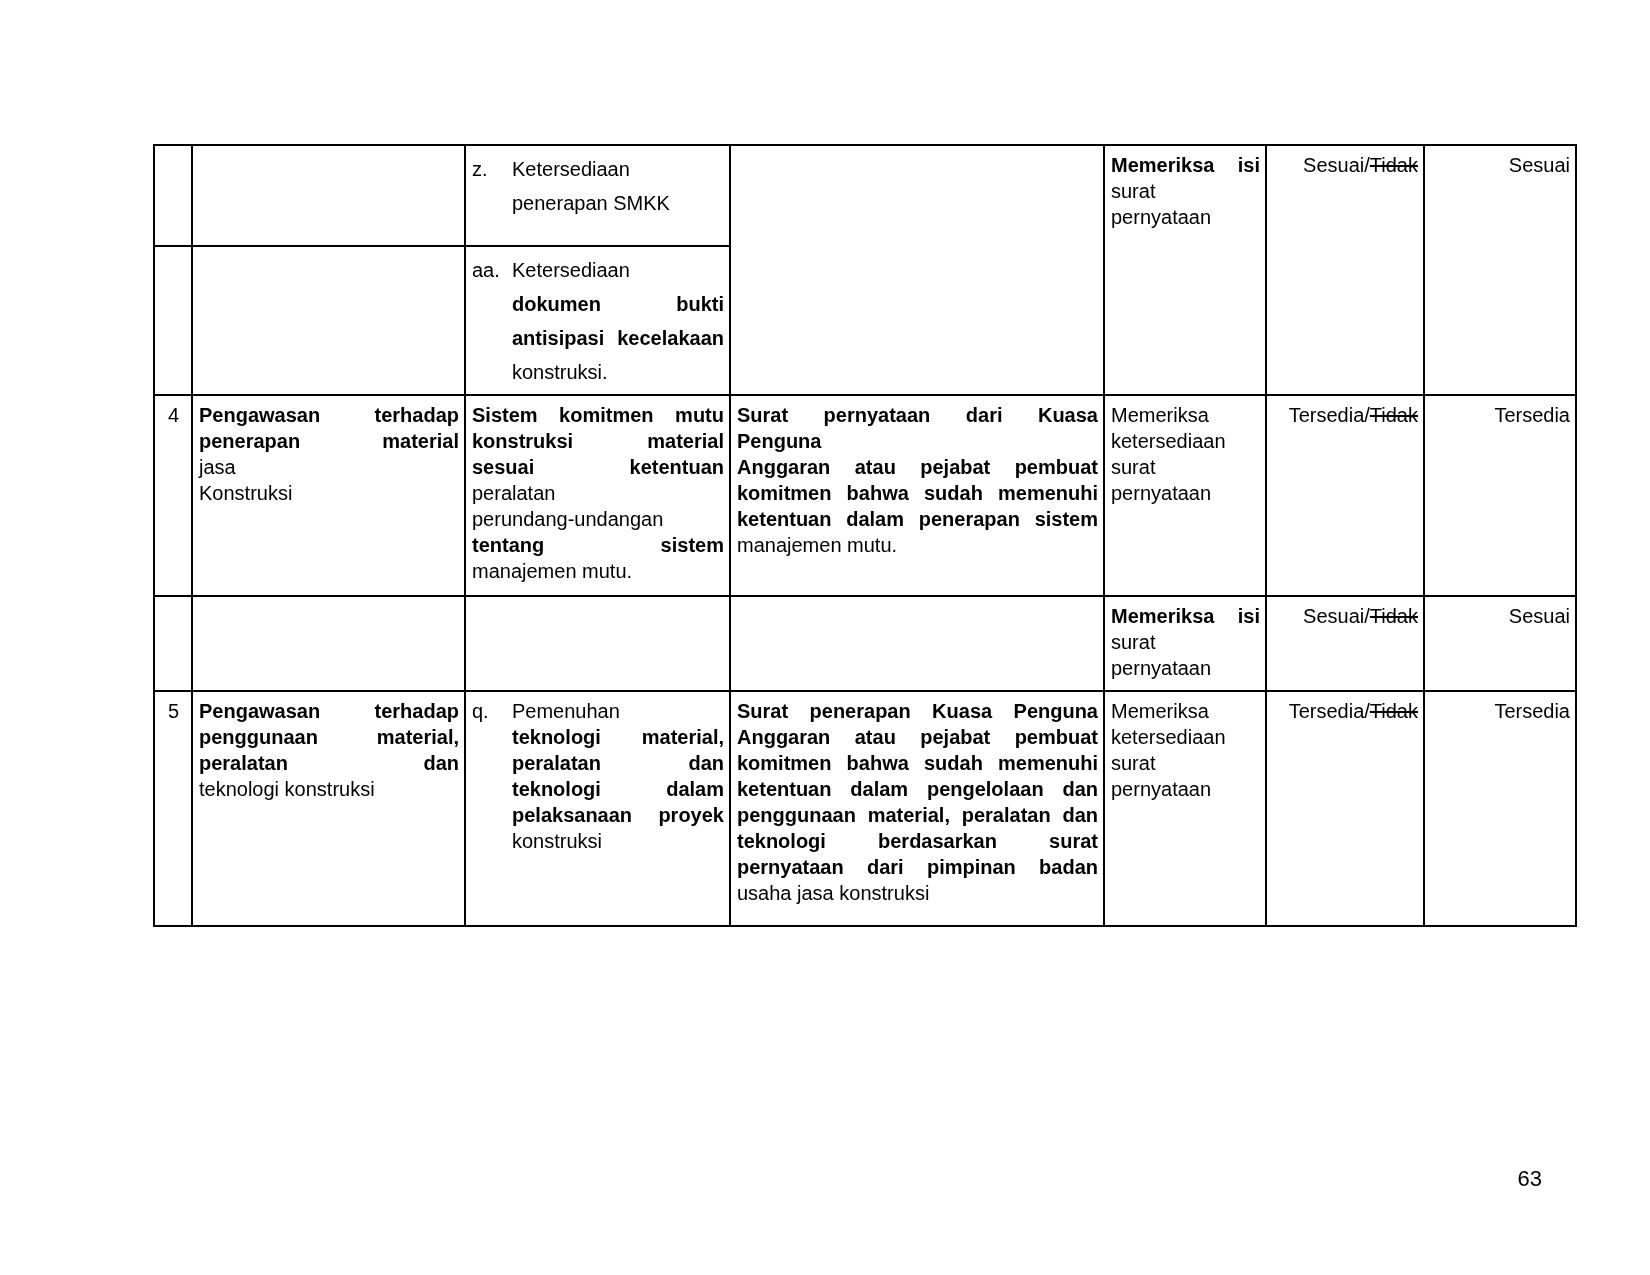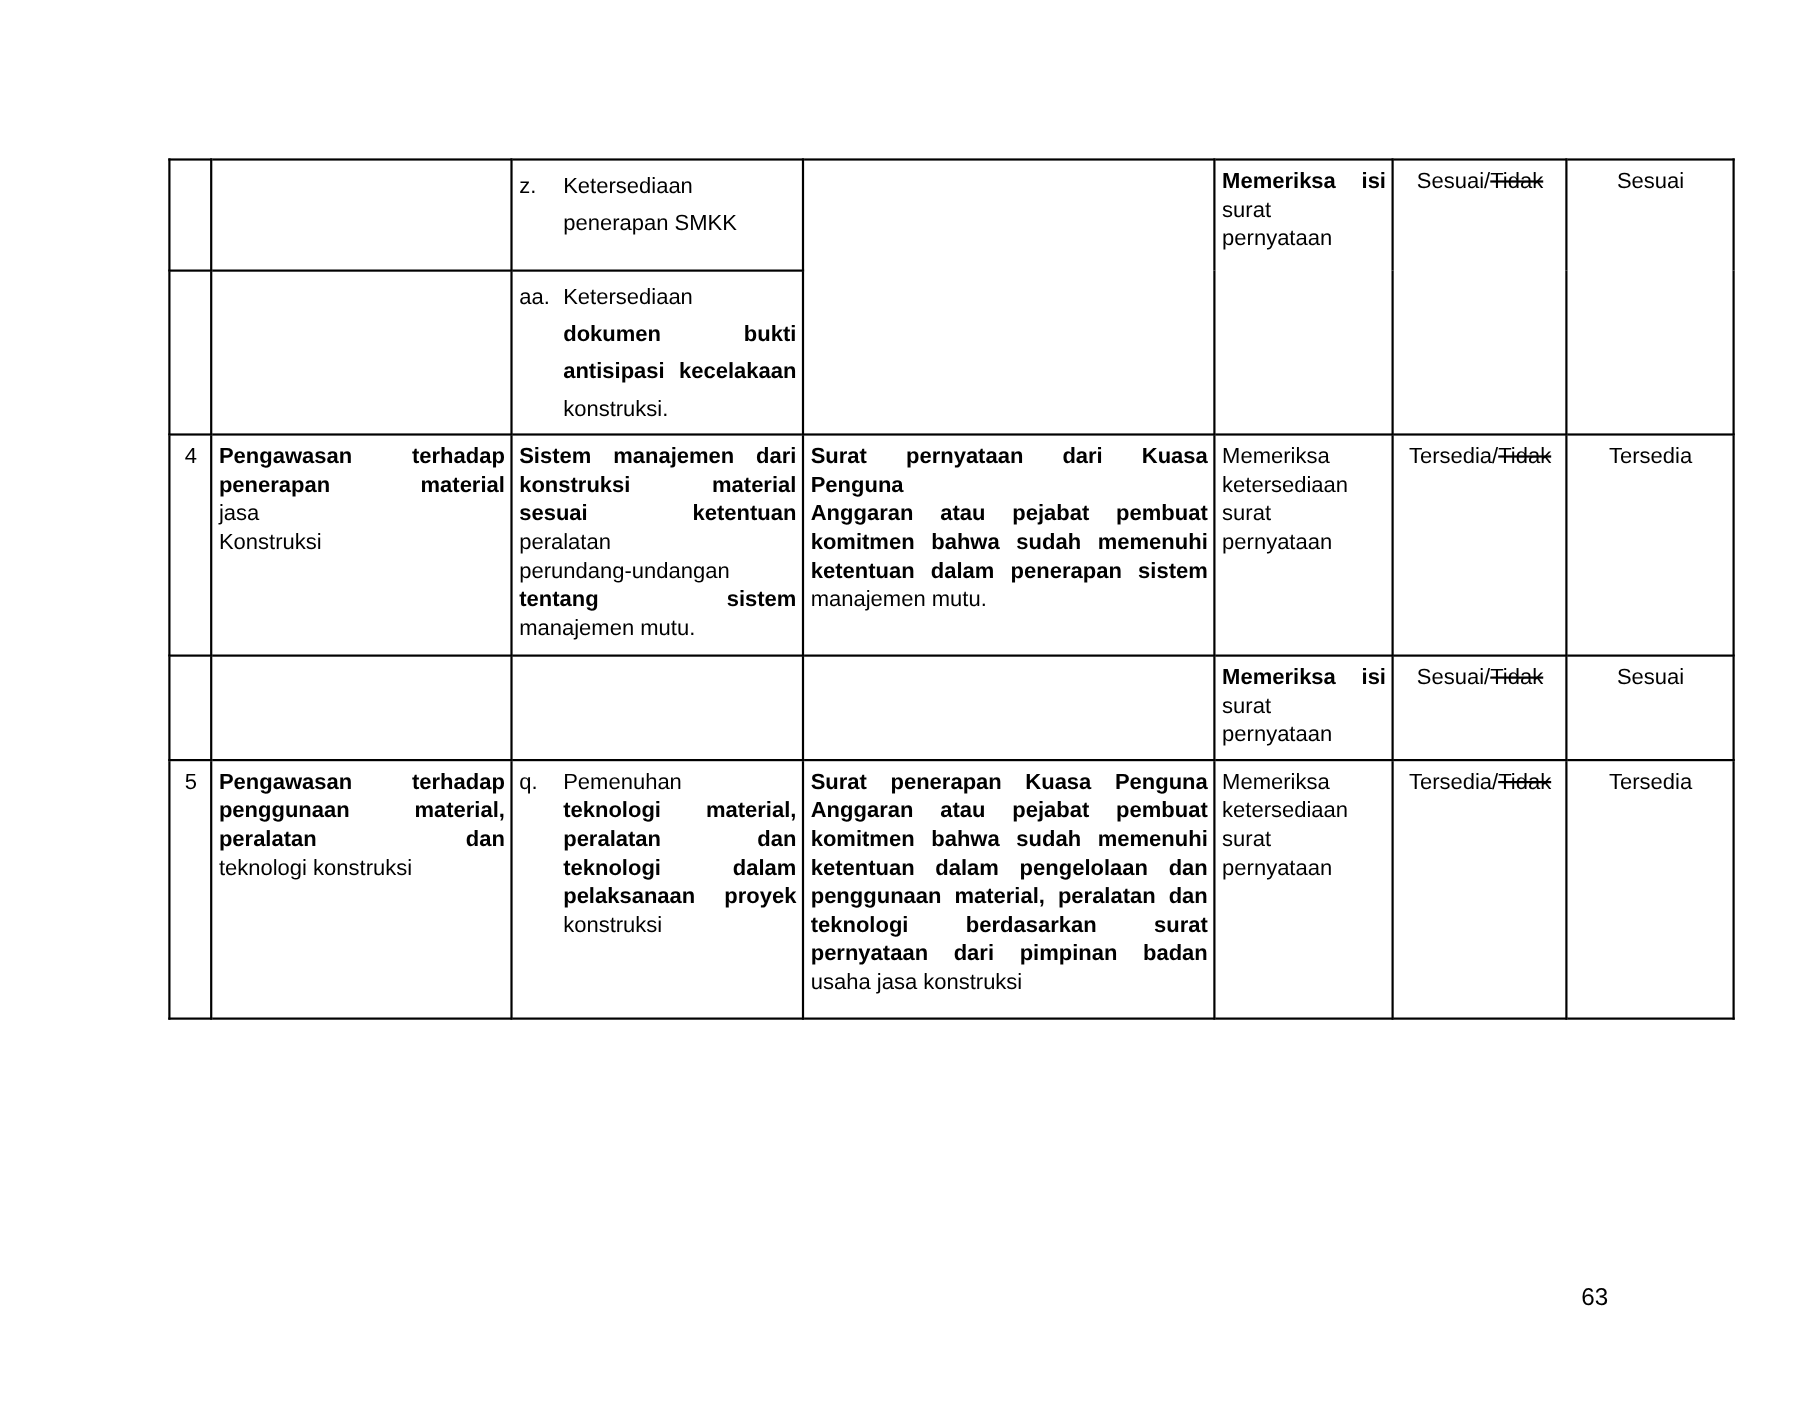--- a/index.html
+++ b/index.html
@@ -27,42 +27,42 @@
     border: 2px solid #000;
     vertical-align: top;
     padding: 6px 5px 4px 6px;
     font-size: 20px;
     line-height: 26px;
     overflow: hidden;
   }
   
   td.c-no { text-align: center; padding-left: 1px; padding-right: 1px; }
   
-  td.c-center { text-align: center; }
+  td.c-center { text-align: right; }
   
   td.spread { line-height: 34px; }
   td.spread .ln, td.spread .marker { line-height: 34px; }
   
   .ln { white-space: nowrap; }
   .ln.j {
     white-space: normal;
     text-align: justify;
     text-align-last: justify;
     font-weight: bold;
     -moz-text-align-last: justify;
   }
   
   td.list-cell { padding-left: 22px; }
   .li { display: flex; }
   .li .marker { flex: 0 0 40px; }
   .li .li-body { flex: 1 1 auto; min-width: 0; }
   s { text-decoration: line-through; }
   .page-number {
     position: absolute;
-    left: 1380px;
+    left: 1460px;
     top: 1166px;
     width: 82px;
     text-align: right;
     font-size: 22px;
     line-height: 26px;
   }
 </style>
 </head>
 <body>
 
@@ -120,21 +120,21 @@
 
   <tr style="height:201px">
     <td class="c-no">4</td>
     <td>
           <div class="ln j">Pengawasan terhadap</div>
           <div class="ln j">penerapan material</div>
           <div class="ln">jasa</div>
           <div class="ln">Konstruksi</div>
         </td>
     <td>
-          <div class="ln j">Sistem manajemen dari</div>
+          <div class="ln j">Sistem komitmen mutu</div>
           <div class="ln j">konstruksi material</div>
           <div class="ln j">sesuai ketentuan</div>
           <div class="ln">peralatan</div>
           <div class="ln">perundang-undangan</div>
           <div class="ln j">tentang sistem</div>
           <div class="ln">manajemen mutu.</div>
         </td>
     <td>
           <div class="ln j">Surat pernyataan dari Kuasa Penguna</div>
           <div class="ln j">Anggaran atau pejabat pembuat</div>

